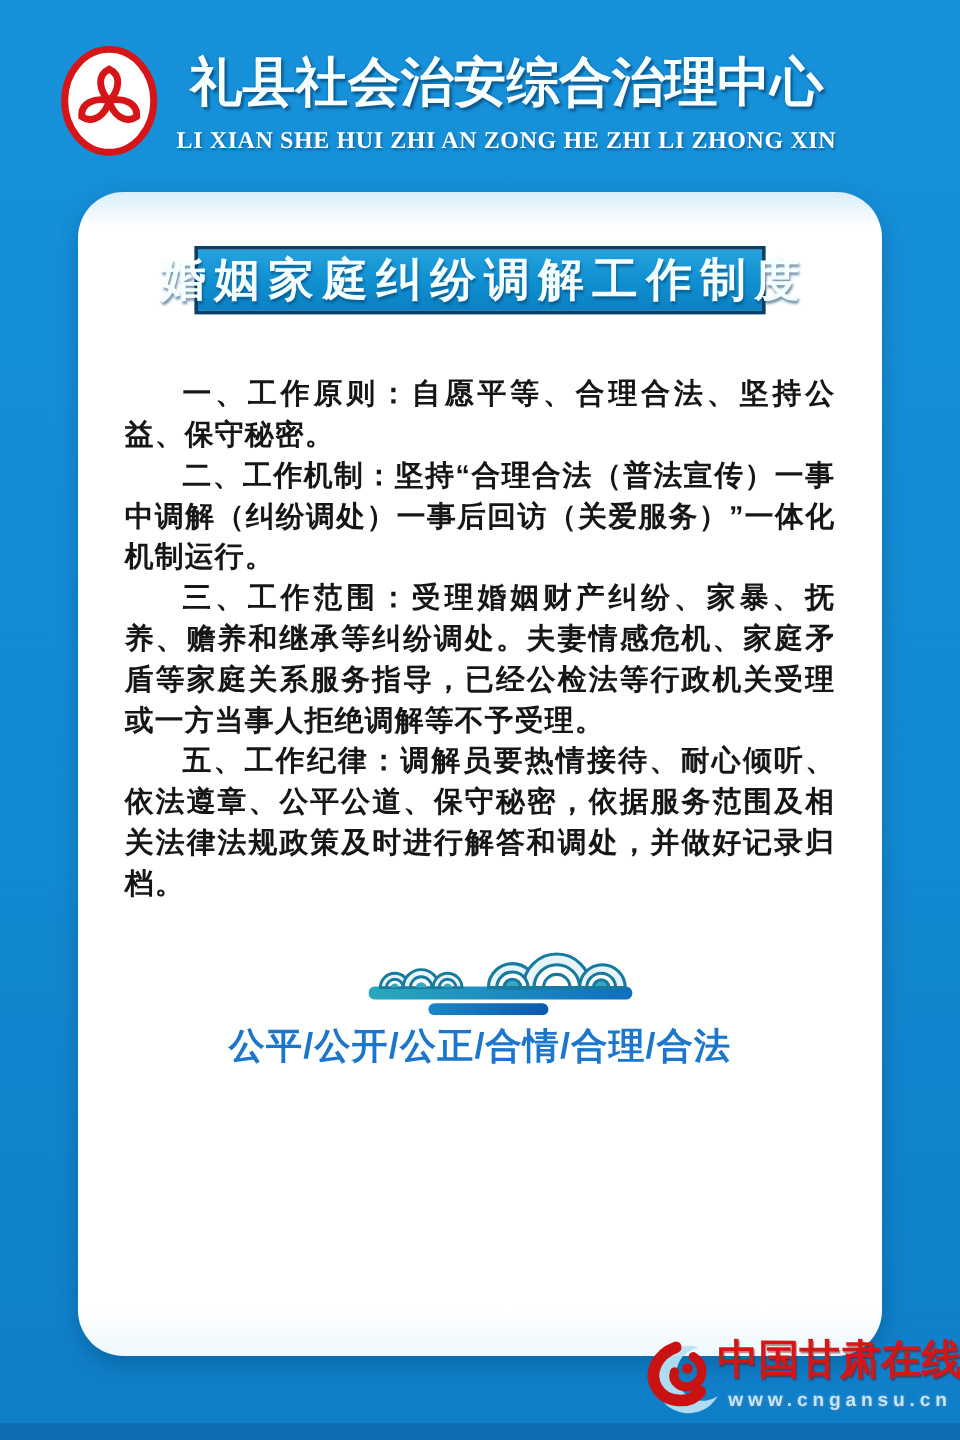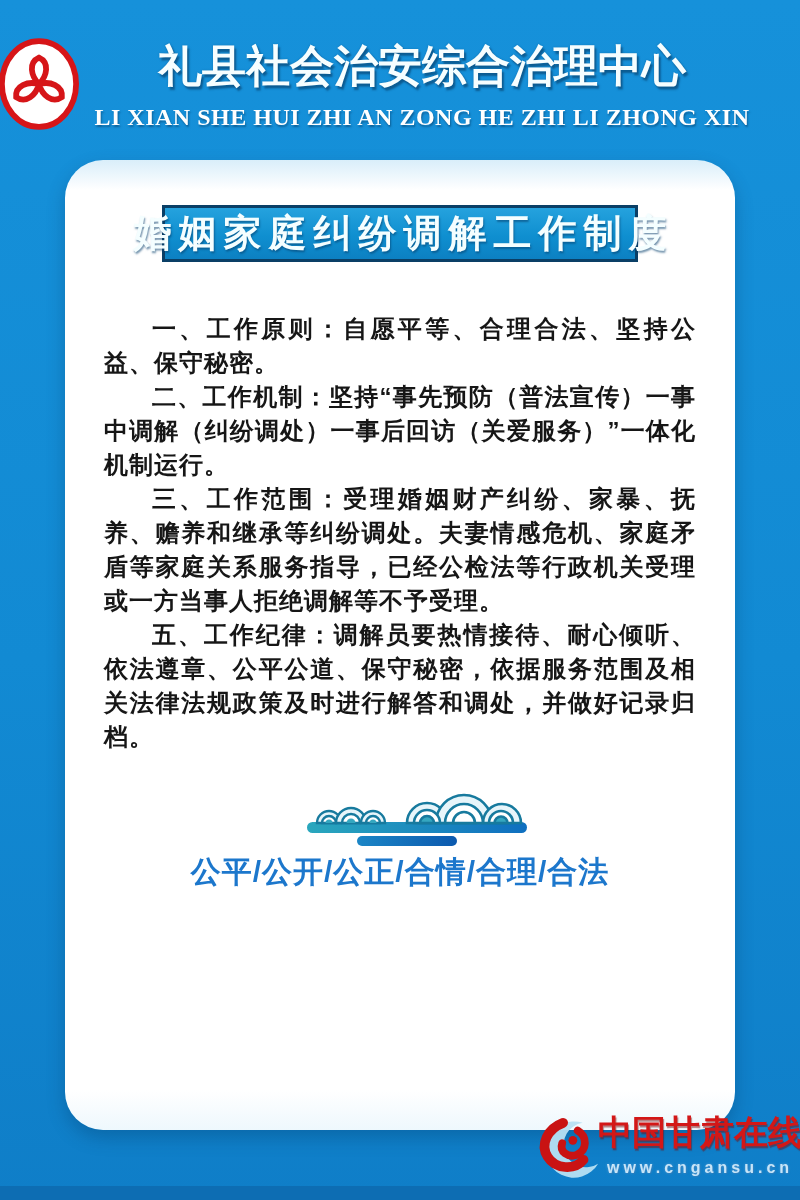--- a/index.html
+++ b/index.html
@@ -22,21 +22,21 @@
   .fed-logo { width: 84px; height: 94px; flex: 0 0 auto; }
   .header-textblock { display: flex; flex-direction: column; align-items: center; }
   .header-title {
     color: #f6feff;
     font-size: 44px; font-weight: bold; letter-spacing: 0px; white-space: nowrap;
     text-shadow: 2px 3px 2px rgba(6, 58, 100, 0.6), 0 0 2px rgba(10,70,120,0.4);
   }
   .header-pinyin {
     margin-top: 8px;
     font-family: "Liberation Serif", "DejaVu Serif", serif;
-    font-weight: bold; font-size: 24px; letter-spacing: 0.5px; white-space: nowrap;
+    font-weight: bold; font-size: 20px; letter-spacing: 0.5px; white-space: nowrap;
     color: #ffffff;
     text-shadow: 1px 2px 2px rgba(6, 58, 100, 0.55);
     text-align: center;
   }
   
   .panel {
     position: absolute; left: 65px; top: 160px; width: 670px; height: 970px;
     border-radius: 38px;
     background: linear-gradient(180deg, #d9eefa 0px, #ffffff 30px, #ffffff 930px, #eef8fd 970px);
     box-shadow: 0 8px 18px rgba(4, 52, 96, 0.30);
@@ -114,21 +114,21 @@
   </div>
 
   <div class="panel">
 
     <div class="banner">
       <span class="banner-title">婚姻家庭纠纷调解工作制度</span>
     </div>
 
     <div class="body-text">
       <p>一、工作原则：自愿平等、合理合法、坚持公益、保守秘密。</p>
-      <p>二、工作机制：坚持“事先预防（普法宣传）一事中调解（纠纷调处）一事后回访（关爱服务）”一体化机制运行。</p>
+      <p>二、工作机制：坚持“合理合法（普法宣传）一事中调解（纠纷调处）一事后回访（关爱服务）”一体化机制运行。</p>
       <p>三、工作范围：受理婚姻财产纠纷、家暴、抚养、赡养和继承等纠纷调处。夫妻情感危机、家庭矛盾等家庭关系服务指导，已经公检法等行政机关受理或一方当事人拒绝调解等不予受理。</p>
       <p>五、工作纪律：调解员要热情接待、耐心倾听、依法遵章、公平公道、保守秘密，依据服务范围及相关法律法规政策及时进行解答和调处，并做好记录归档。</p>
     </div>
 
     <div class="clouds-wrap">
       <svg class="clouds" viewBox="0 0 226 64" xmlns="http://www.w3.org/2000/svg">
         <defs>
           <linearGradient id="bandg1" x1="0" y1="0" x2="1" y2="0">
             <stop offset="0" stop-color="#2aa7bd"></stop>
               <stop offset="1" stop-color="#0f6fc0"></stop>

